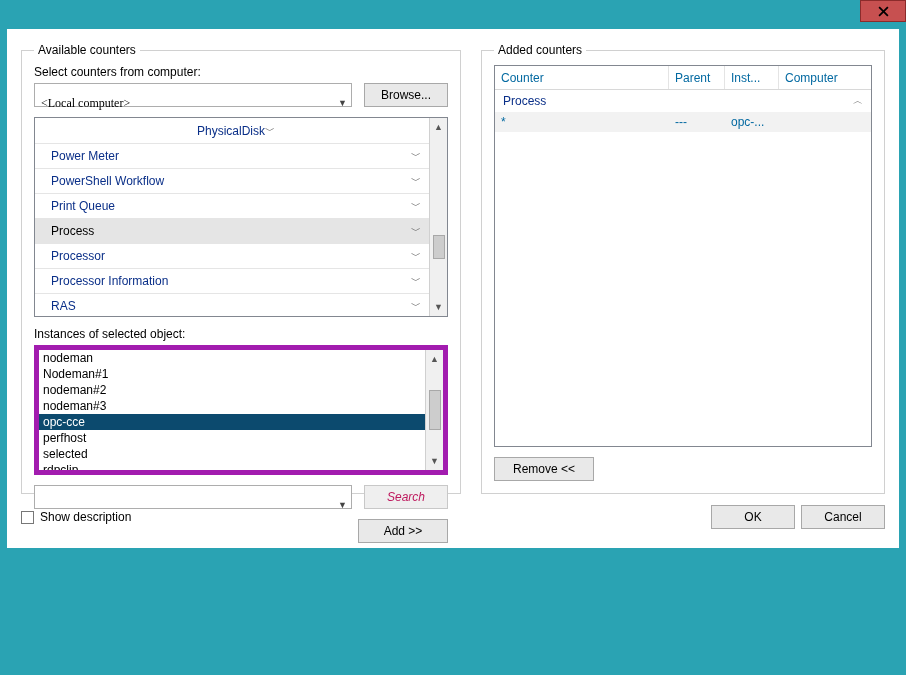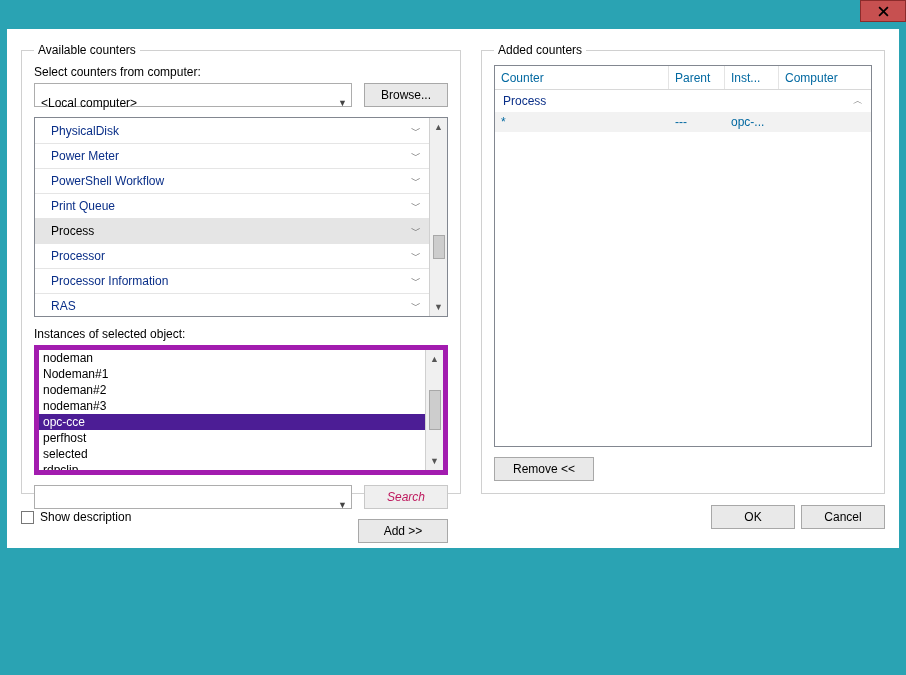--- a/index.html
+++ b/index.html
@@ -85,20 +85,21 @@
   .combo {
     flex: 1;
     height: 24px;
     border: 1px solid #adadad;
     background: #fff;
     display: flex;
     align-items: center;
     justify-content: space-between;
     padding: 16px 4px 0 6px;
     cursor: pointer;
+    font-family: Liberation Serif, serif;
   }
   .combo .arrow {
     font-size: 9px;
     color: #444;
   }
   .btn {
     height: 24px;
     min-width: 84px;
     padding: 0 10px;
     background: #e9e9e9;
@@ -131,21 +132,21 @@
   .counter-item {
     display: flex;
     align-items: center;
     justify-content: space-between;
     padding: 4px 8px 4px 16px;
     color: #0a2f88;
     border-top: 1px solid #e5e5e5;
     cursor: pointer;
     height: 25px;
   }
-  .counter-item:first-child { border-top: none; }
+  .counter-item:first-child { border-top: none; justify-content: center; }
   .counter-item.selected {
     background: #e5e5e5;
     color: #000;
   }
   .counter-item .chev { color: #555; font-size: 10px; }
   .vtrack {
     width: 18px;
     background: #f0f0f0;
     border-left: 1px solid #d0d0d0;
     display: flex;
@@ -169,21 +170,21 @@
     margin-bottom: 10px;
   }
   .instance-scroll { flex:1; overflow:hidden; line-height:16px; }
   .instance-item {
     padding: 0 2px 0 4px;
     cursor:pointer;
     height: 16px;
     white-space: nowrap;
   }
   .instance-item.selected {
-    background:#4c1d95;
+    background:#0c4a6e;
     color:#fff;
   }
 
   .added-box {
     border: 1px solid #828790;
     flex: 1;
     display: flex;
     flex-direction: column;
     margin-bottom: 10px;
     background:#fff;

